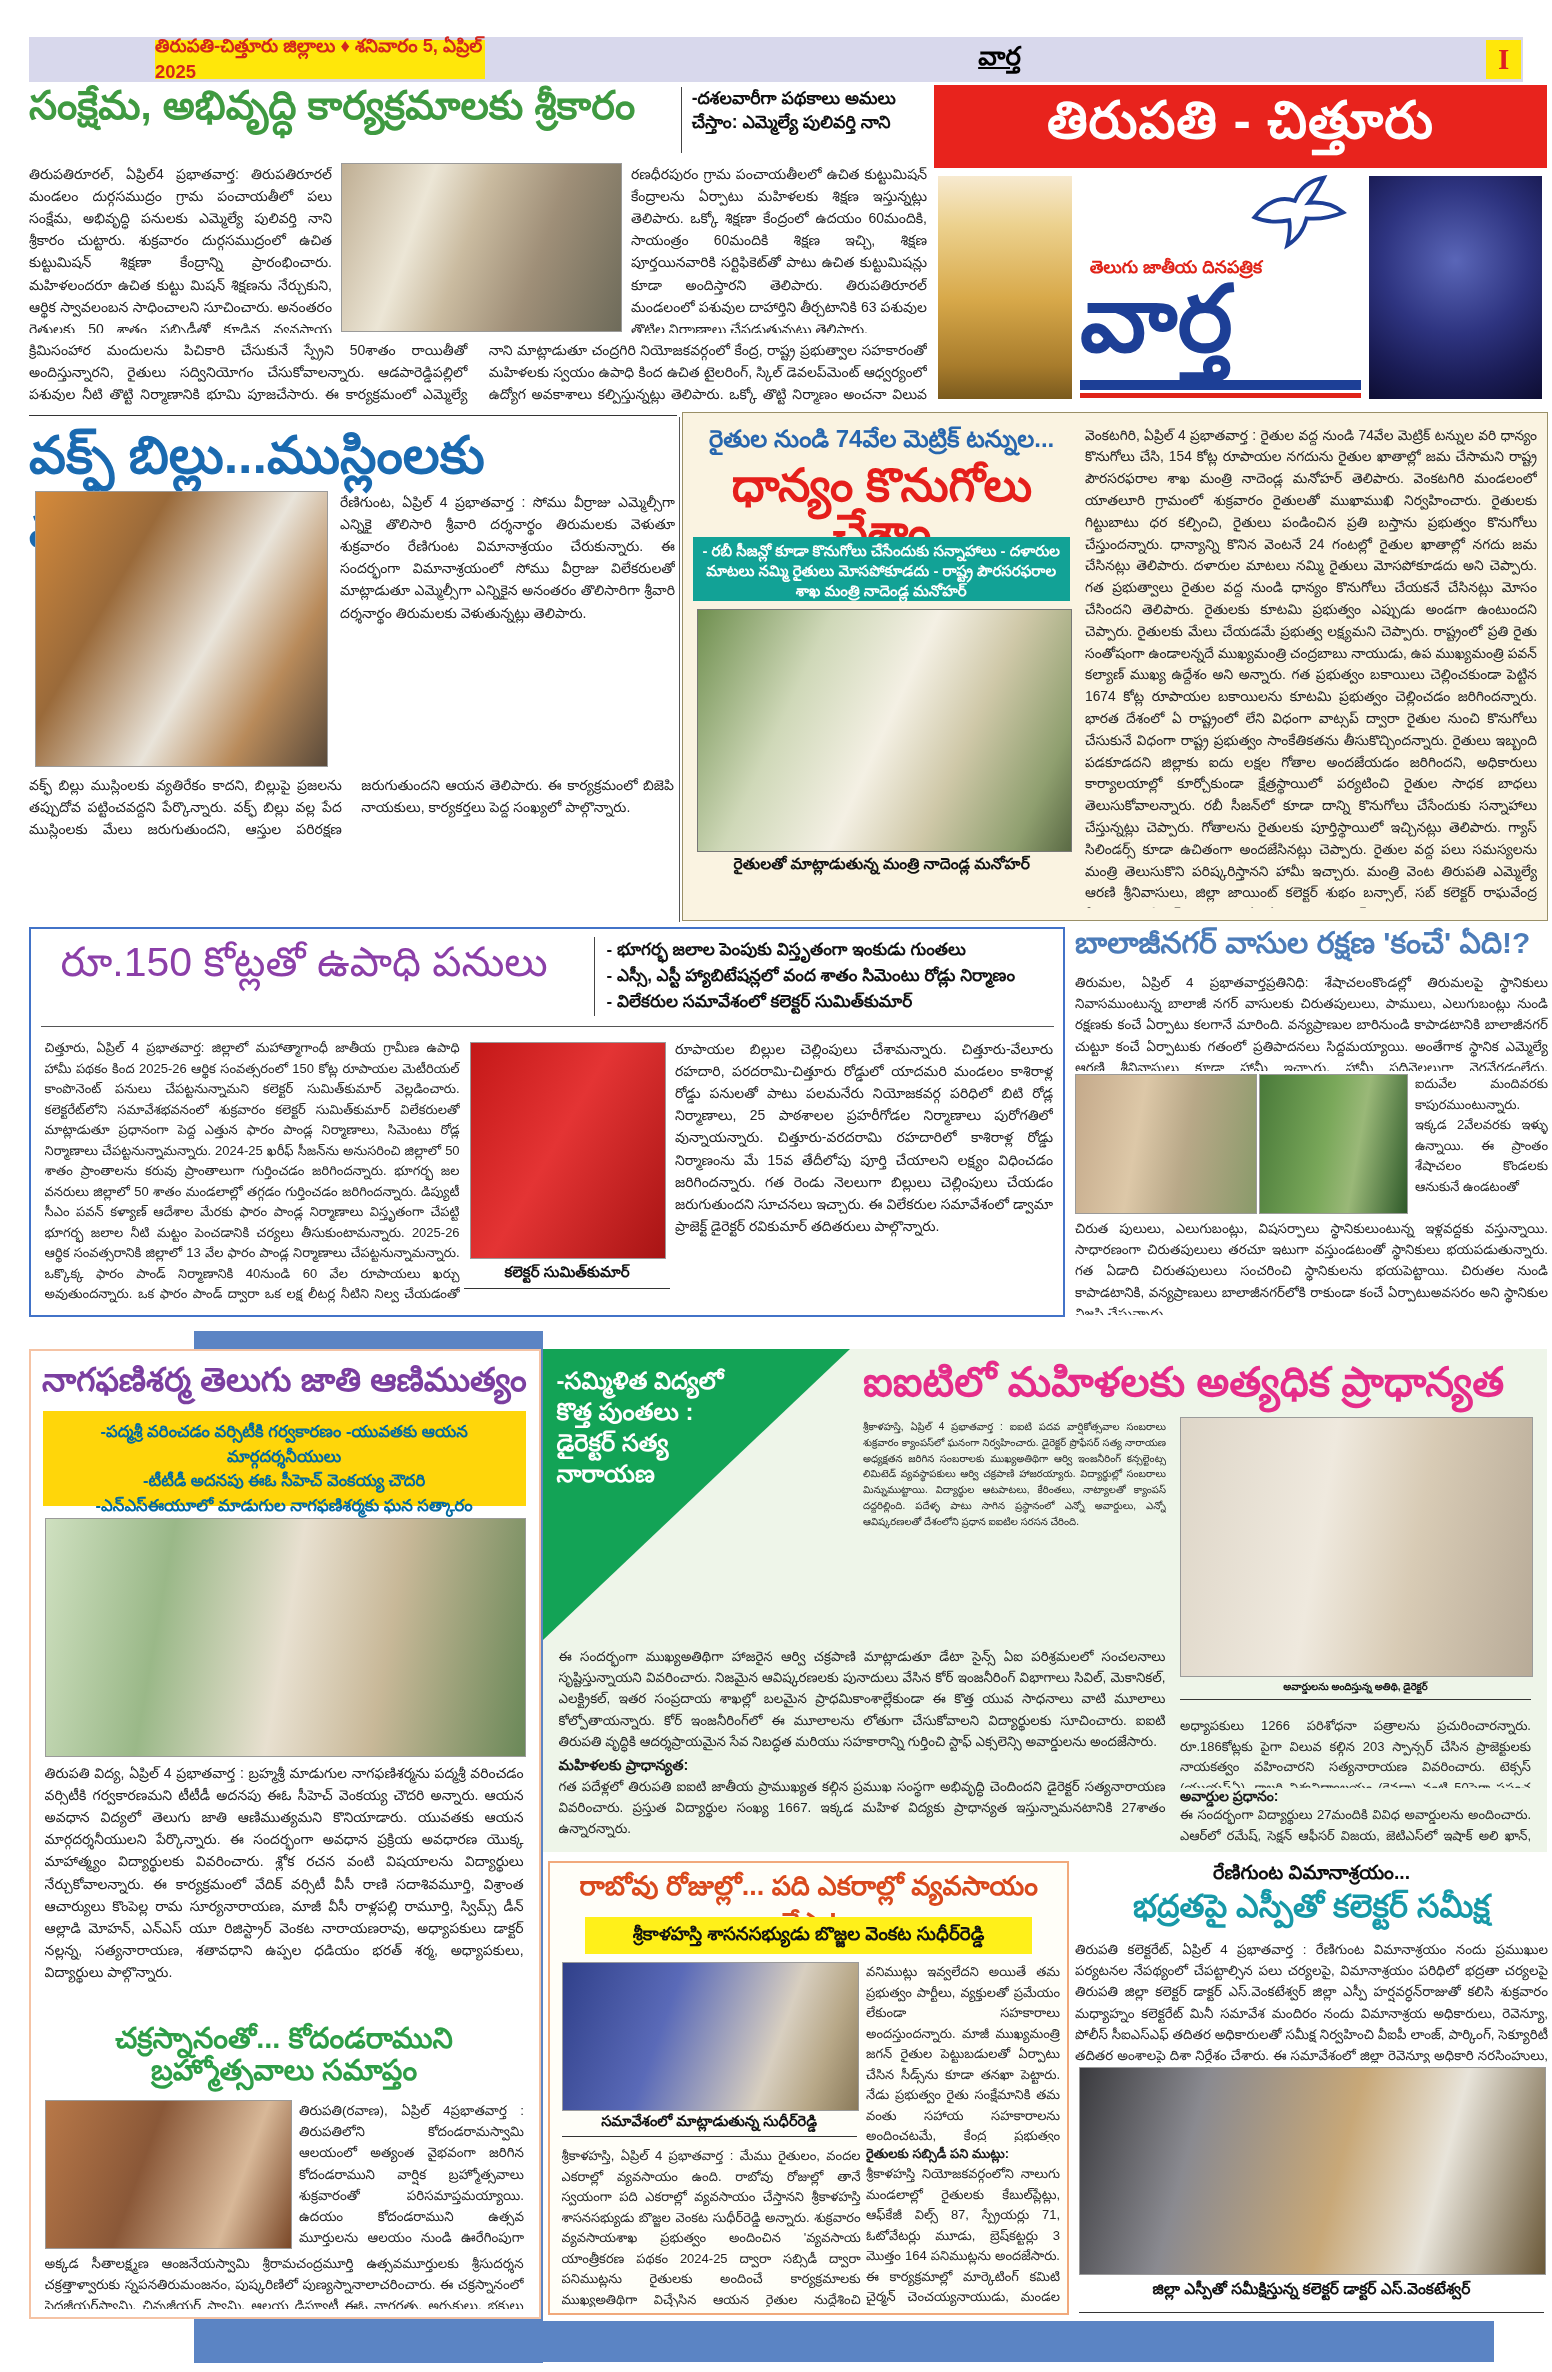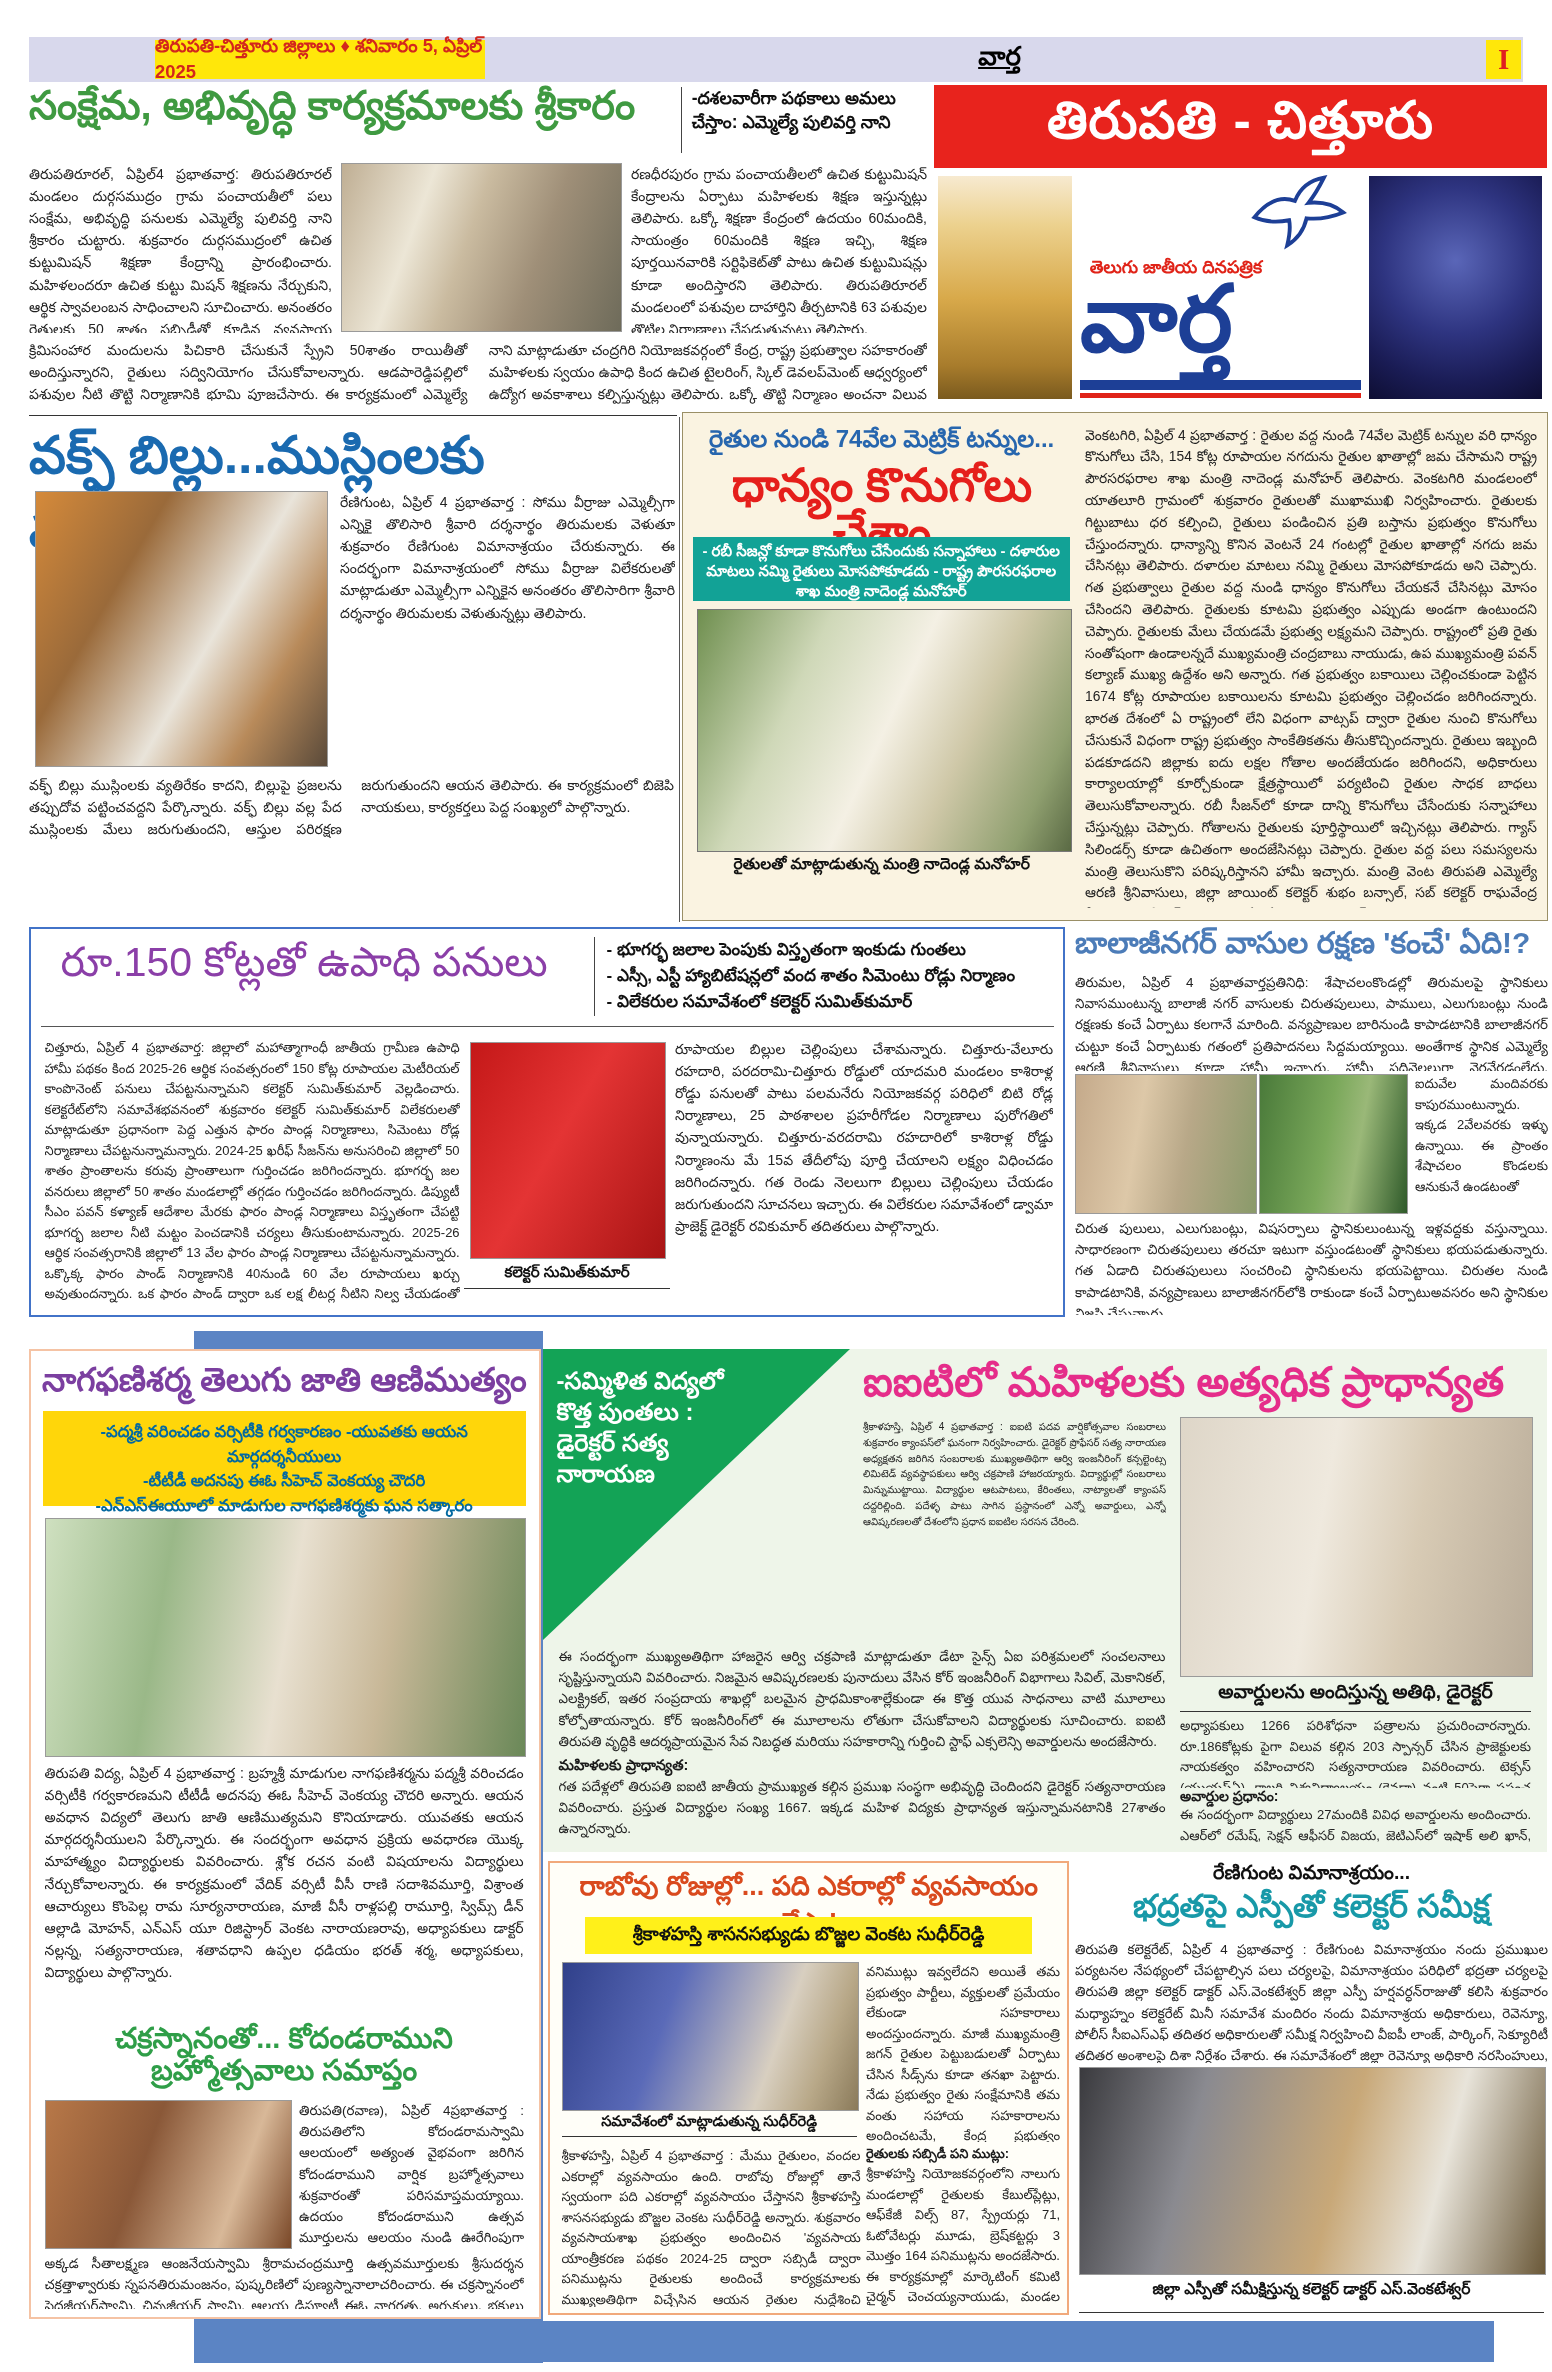--- a/index.html
+++ b/index.html
@@ -103,21 +103,21 @@
   .iit-tri{position:absolute;left:0;top:0;width:307px;height:291px;background:#13a356;
            clip-path:polygon(0 0,100% 0,0 100%);}
   .iit-tri div{color:#fff;font-weight:900;font-size:24px;line-height:1.3;}
   .iit-head{position:absolute;left:320px;top:9.7px;width:679px;color:#e52d8a;font-weight:900;font-size:41px;}
   .iit-bA{position:absolute;left:320px;top:70px;width:303px;height:221px;font-size:10px;}
   .iit-bB{position:absolute;left:15.5px;top:297px;width:607px;height:109px;font-size:13.4px;}
   .iit-sub1{position:absolute;left:15.5px;top:408px;width:607px;font-weight:900;font-size:14.6px;}
   .iit-bC{position:absolute;left:15.5px;top:427px;width:607px;height:64px;font-size:13.4px;}
   .iit-photo{left:637px;top:68px;width:351px;height:258px;
      background:linear-gradient(100deg,#ded6c8 0%,#efe9de 40%,#d8cbb5 65%,#b8ab98 100%);}
-  .iit-cap{position:absolute;left:637px;top:332px;width:351px;font-size:19px;border-bottom:1.5px solid #333;padding-bottom:3.9px;}
+  .iit-cap{position:absolute;left:637px;top:332px;width:351px;font-size:10px;border-bottom:1.5px solid #333;padding-bottom:3.9px;}
   .iit-bR1{position:absolute;left:637px;top:367px;width:351px;height:72px;font-size:13px;}
   .iit-sub2{position:absolute;left:637px;top:439px;width:351px;font-weight:900;font-size:14px;}
   .iit-bR2{position:absolute;left:637px;top:456px;width:351px;height:43px;font-size:13px;}
   
   .sudhir{left:548px;top:1861px;width:521px;height:454px;background:#fffef8;border:2.4px solid #f1a97b;box-sizing:border-box;}
   .sd-head{position:absolute;left:7.8px;top:7.8px;width:502px;color:#d94a1e;font-weight:900;font-size:27px;text-align:center;}
   .sd-strip{position:absolute;left:35px;top:54px;width:447px;height:37px;background:#fff01a;color:#111;
             font-weight:900;font-size:18.4px;display:flex;align-items:center;justify-content:center;}
   .sd-photo{left:11.6px;top:99px;width:295px;height:147px;
      background:linear-gradient(110deg,#30408a 0%,#5a6ab8 35%,#d8cfc0 70%,#b8a888 85%,#8a7a5a 100%);}

